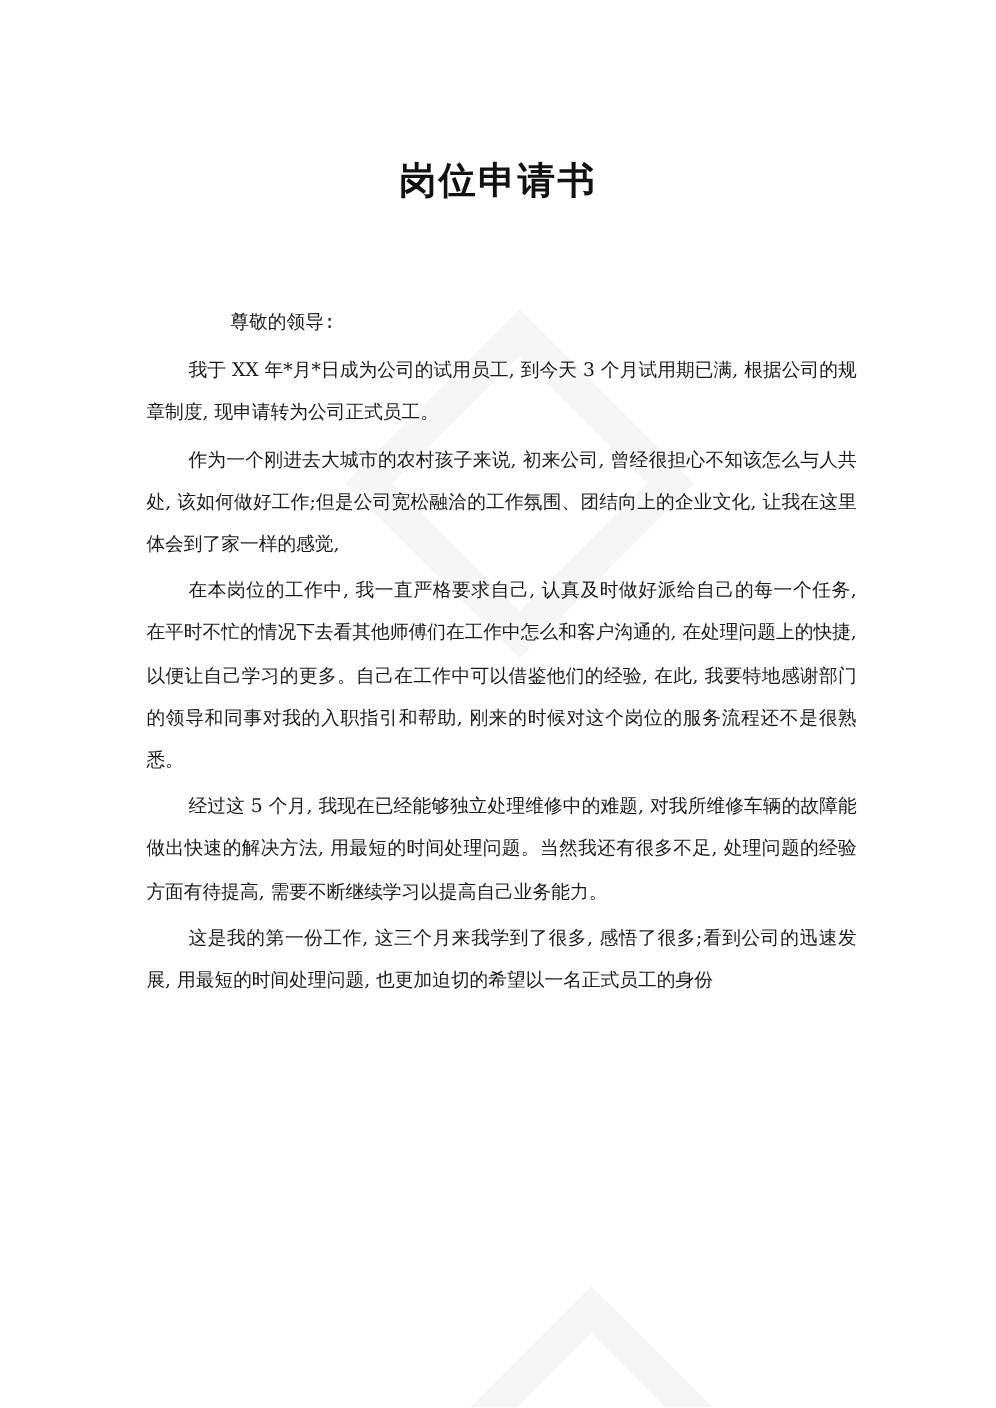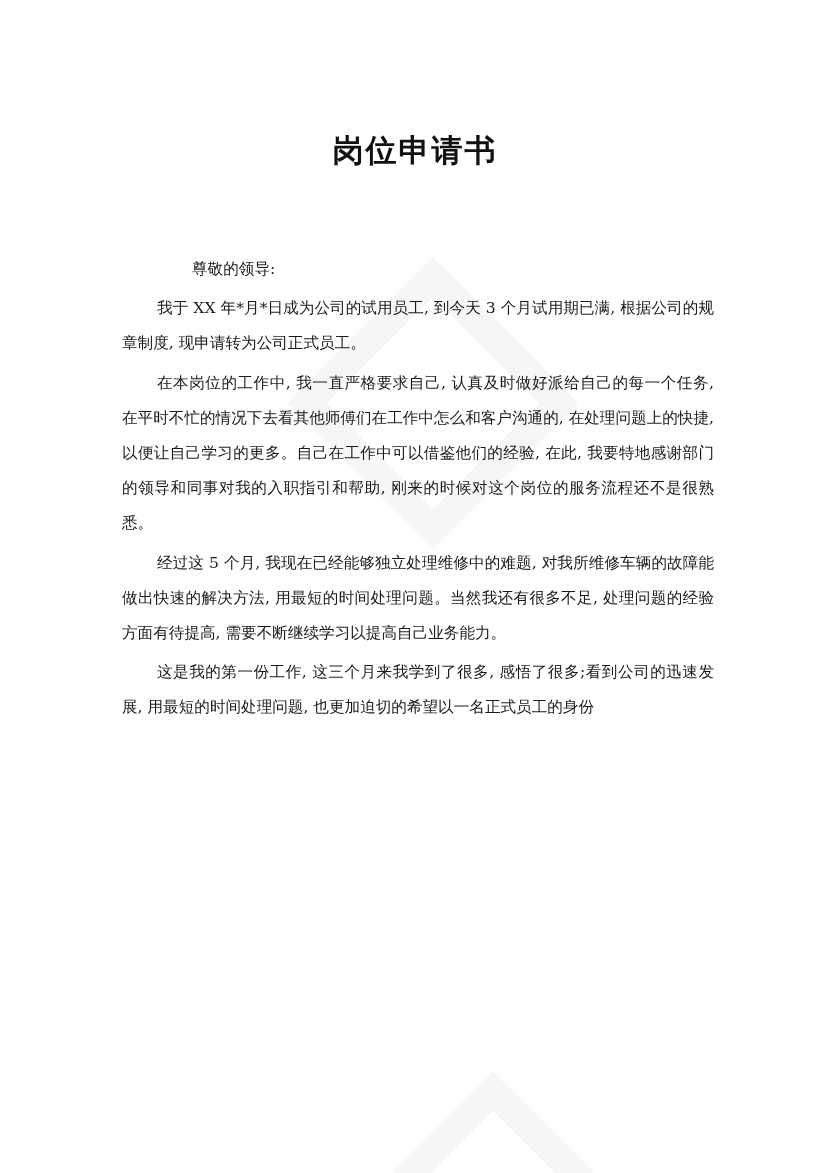--- a/index.html
+++ b/index.html
@@ -4,36 +4,37 @@
   <style>
     html, body { margin: 0; padding: 0; background: #ffffff; }
     body { width: 830px; height: 1173px; position: relative; overflow: hidden;
       font-family: "DejaVu Serif", "Liberation Serif", serif; color: #1a1a1a; }
     .page { position: absolute; left: 0; top: 0; width: 688px; height: 1173px; }
     .title { position: absolute; top: 130px; left: 0; width: 830px; text-align: center;
       font-family: "DejaVu Sans", "Liberation Sans", sans-serif; font-weight: bold;
       font-size: 31px; letter-spacing: 2px; color: #111; }
     .body { position: absolute; left: 122px; top: 252px; width: 592px;
       font-size: 15.6px; line-height: 35.2px; text-align: justify; }
-    .salutation { margin: 0 0 4px 0; padding-left: 70px; }
+    .salutation { margin: 0 0 4px 0; padding-left: 70px; font-family: Liberation Mono, monospace; }
     .para { margin: 0 0 4px 0; text-indent: 35px; }
     .watermark { position: absolute; pointer-events: none; border: 28px solid rgba(0,0,0,0.035);
       transform: rotate(45deg); }
     .wm1 { left: 330px; top: 300px; width: 150px; height: 150px; }
     .wm2 { left: 400px; top: 1110px; width: 130px; height: 130px; }
   </style>
 </head>
 <body>
 
 <div class="page">
   <div class="watermark wm1"></div>
   <div class="watermark wm2"></div>
 
   <div class="title">岗位申请书</div>
 
   <div class="body">
     <p class="salutation">尊敬的领导:</p>
     <p class="para">我于 XX 年*月*日成为公司的试用员工, 到今天 3 个月试用期已满, 根据公司的规章制度, 现申请转为公司正式员工。</p>
+    <p class="para">作为一个刚进去大城市的农村孩子来说, 初来公司, 曾经很担心不知该怎么与人共处, 该如何做好工作;但是公司宽松融洽的工作氛围、团结向上的企业文化, 让我在这里体会到了家一样的感觉,</p>
     <p class="para">在本岗位的工作中, 我一直严格要求自己, 认真及时做好派给自己的每一个任务, 在平时不忙的情况下去看其他师傅们在工作中怎么和客户沟通的, 在处理问题上的快捷, 以便让自己学习的更多。自己在工作中可以借鉴他们的经验, 在此, 我要特地感谢部门的领导和同事对我的入职指引和帮助, 刚来的时候对这个岗位的服务流程还不是很熟悉。</p>
     <p class="para">经过这 5 个月, 我现在已经能够独立处理维修中的难题, 对我所维修车辆的故障能做出快速的解决方法, 用最短的时间处理问题。当然我还有很多不足, 处理问题的经验方面有待提高, 需要不断继续学习以提高自己业务能力。</p>
     <p class="para">这是我的第一份工作, 这三个月来我学到了很多, 感悟了很多;看到公司的迅速发展, 用最短的时间处理问题, 也更加迫切的希望以一名正式员工的身份</p>
   </div>
 </div>
 
 </body></html>

